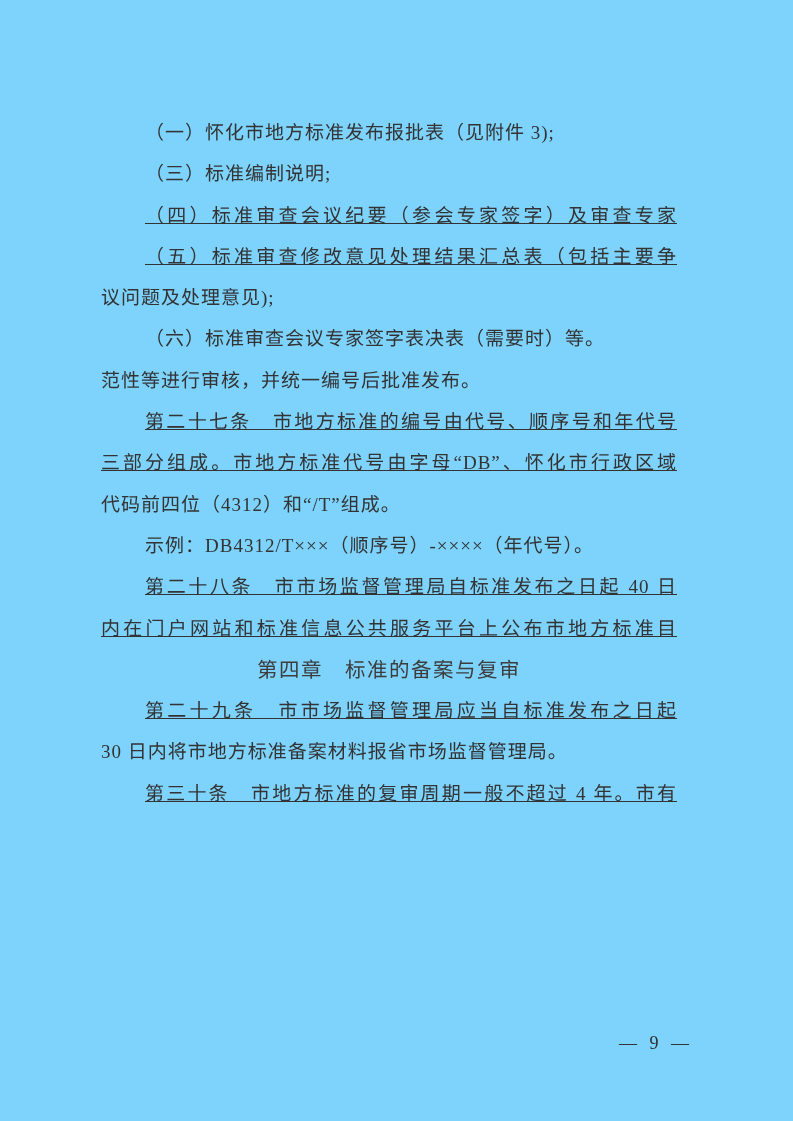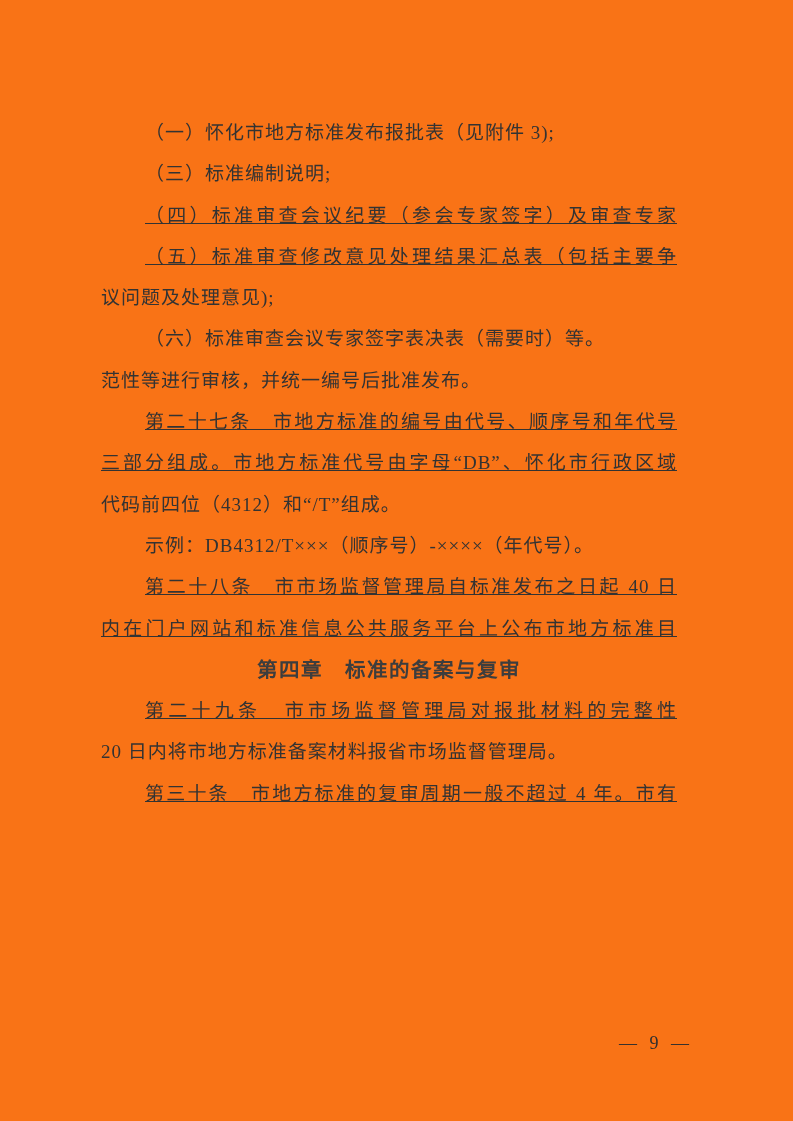--- a/index.html
+++ b/index.html
@@ -5,21 +5,21 @@
   html, body {
     margin: 0;
     padding: 0;
     background: #e8e8e8;
   }
   .page {
     position: relative;
     width: 793px;
     height: 1121px;
     margin: 0 auto;
-    background: #f97316;
+    background: #7dd3fc;
     overflow: hidden;
     font-family: "Liberation Serif", "DejaVu Serif", serif;
   }
   .text-block {
     position: absolute;
     left: 101px;
     top: 112px;
     width: 576px;
   }
   .ln {
@@ -35,21 +35,21 @@
     text-indent: 44px;
   }
   .ln.just {
     text-align: justify;
     text-align-last: justify;
     text-justify: inter-character;
     text-decoration: underline;
   }
   .ln.heading {
     font-family: "Liberation Sans", "DejaVu Sans", sans-serif;
-    font-weight: bold;
+    font-weight: normal;
     font-size: 20.5px;
     color: #3d3d3d;
     text-align: center;
     text-align-last: center;
     letter-spacing: 1.5px;
   }
   .page-number {
     position: absolute;
     top: 1026px;
     right: 102px;
@@ -74,18 +74,18 @@
     <div class="ln">议问题及处理意见);</div>
     <div class="ln indent">（六）标准审查会议专家签字表决表（需要时）等。</div>
     <div class="ln">范性等进行审核，并统一编号后批准发布。</div>
     <div class="ln indent just">第二十七条　市地方标准的编号由代号、顺序号和年代号</div>
     <div class="ln just">三部分组成。市地方标准代号由字母“DB”、怀化市行政区域</div>
     <div class="ln">代码前四位（4312）和“/T”组成。</div>
     <div class="ln indent">示例：DB4312/T×××（顺序号）-××××（年代号）。</div>
     <div class="ln indent just">第二十八条　市市场监督管理局自标准发布之日起 40 日</div>
     <div class="ln just">内在门户网站和标准信息公共服务平台上公布市地方标准目</div>
     <div class="ln heading">第四章　标准的备案与复审</div>
-    <div class="ln indent just">第二十九条　市市场监督管理局对报批材料的完整性</div>
-    <div class="ln">20 日内将市地方标准备案材料报省市场监督管理局。</div>
+    <div class="ln indent just">第二十九条　市市场监督管理局应当自标准发布之日起</div>
+    <div class="ln">30 日内将市地方标准备案材料报省市场监督管理局。</div>
     <div class="ln indent just">第三十条　市地方标准的复审周期一般不超过 4 年。市有</div>
   </div>
   <div class="page-number">— 9 —</div>
 </div>
 
 </body></html>

